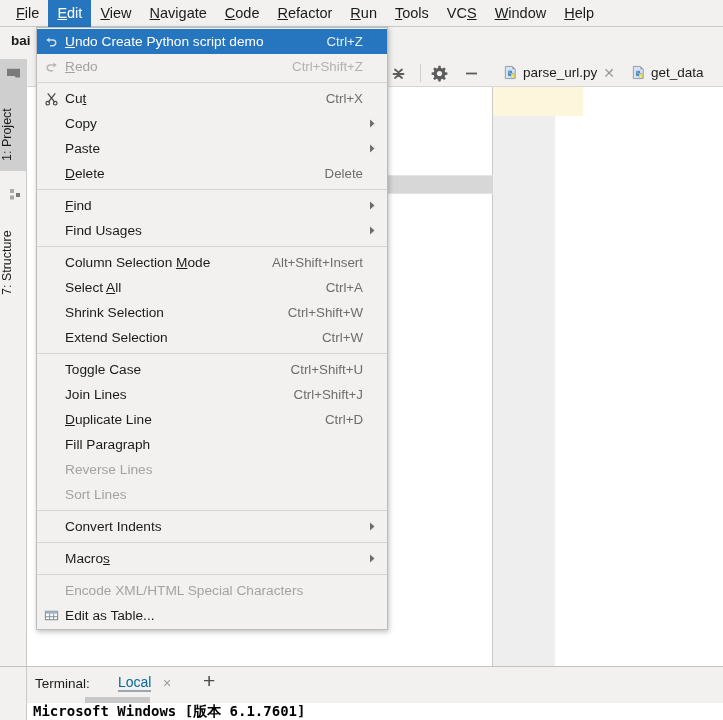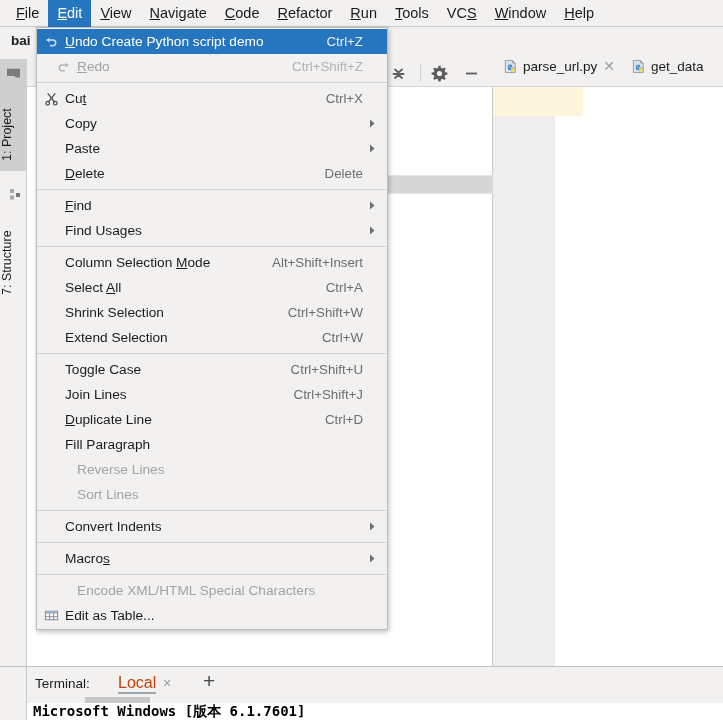--- a/index.html
+++ b/index.html
@@ -147,21 +147,21 @@
     left: 466px; top: 0;
     width: 230px; height: 28px;
     background: #f2f1f0;
     border-bottom: 1px solid #d6d6d6;
     display: flex;
     align-items: center;
     box-sizing: border-box;
   }
   .etab {
     display: flex;
-    align-items: flex-start;
+    align-items: center;
     height: 28px;
     padding: 0 6px 0 10px;
     font-size: 13.5px;
     color: #1b1b1b;
     white-space: nowrap;
     cursor: default;
   }
   .etab .tab-label { margin-left: 5px; }
   .tab-close {
     margin-left: 6px;
@@ -225,21 +225,21 @@
     padding: 0 10px 0 0;
     font-size: 13.7px;
     color: #1b1b1b;
     white-space: nowrap;
     cursor: default;
   }
   .mi.highlight {
     background: #2675bf;
     color: #ffffff;
   }
-  .mi.disabled { color: #a3a3a3; padding-left: 12px; }
+  .mi.disabled { color: #a3a3a3; }
   .mi-icon {
     width: 28px;
     height: 25px;
     flex: 0 0 28px;
     display: flex;
     align-items: center;
     justify-content: center;
   }
   .mi-label { flex: 1 1 auto; }
   .mi-label .mn { text-decoration: underline; }
@@ -275,22 +275,22 @@
   }
   #terminal-label {
     position: absolute;
     left: 35px; top: 9px;
     font-size: 13.5px;
     color: #1b1b1b;
   }
   #terminal-tab {
     position: absolute;
     left: 118px; top: 7px;
-    font-size: 16px;
-    color: #c2410c;
+    font-size: 14px;
+    color: #0369a1;
     border-bottom: 2px solid #9aa7b0;
   }
   #terminal-tab-close {
     position: absolute;
     left: 163px; top: 8px;
     font-size: 14px;
     color: #9a9a9a;
   }
   #terminal-add {
     position: absolute;

